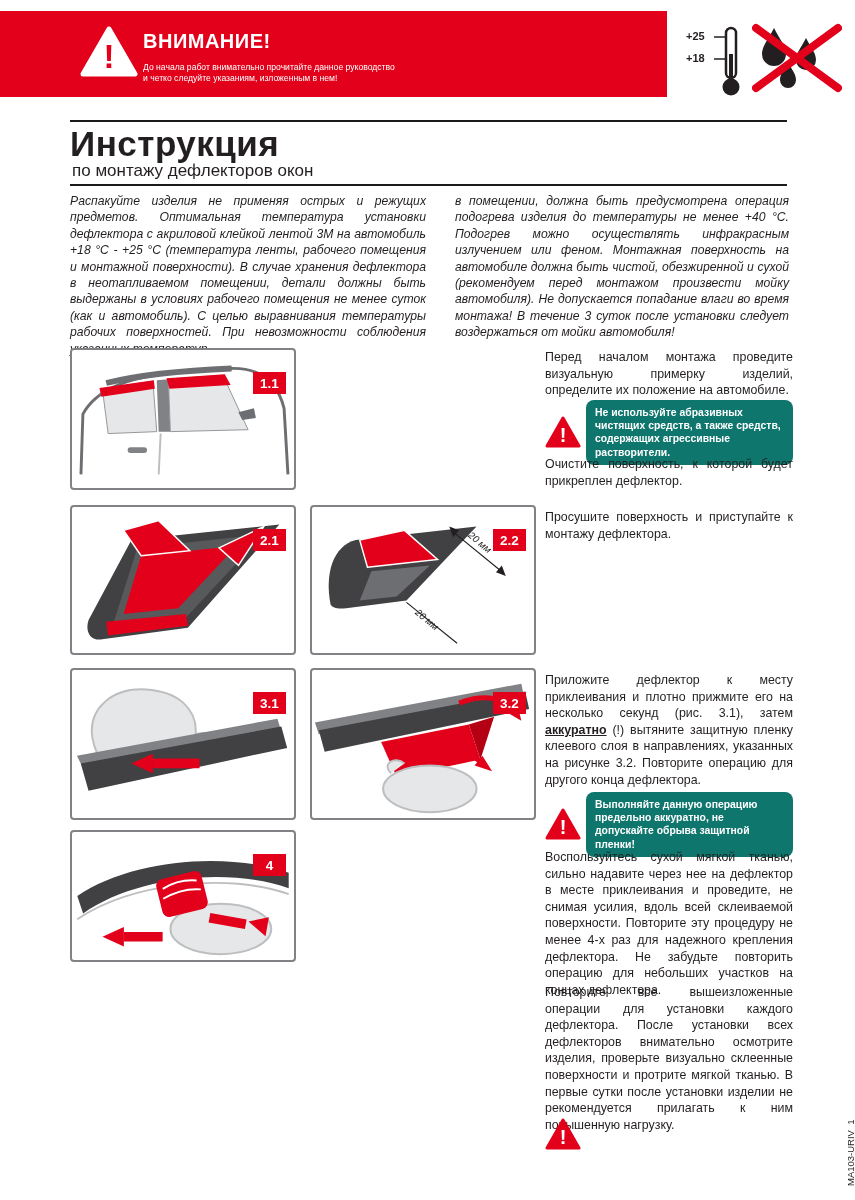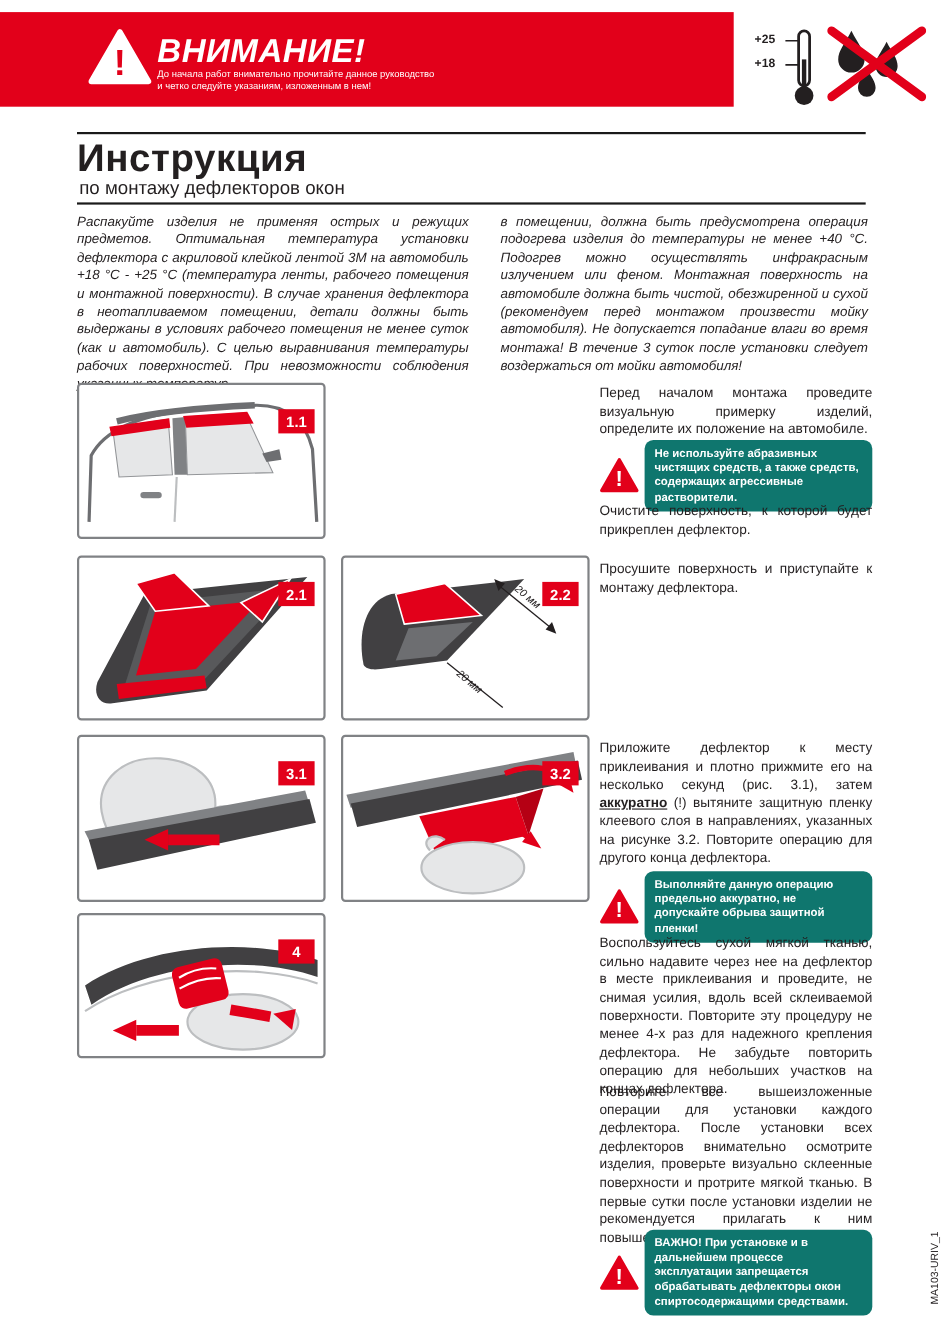--- a/index.html
+++ b/index.html
@@ -3,21 +3,21 @@
 <meta charset="utf-8">
 <style>
   * { margin:0; padding:0; box-sizing:border-box; }
   html,body { background:#ffffff; }
   .page { position:relative; width:855px; height:1200px; background:#fff;
           font-family:"Liberation Sans", sans-serif; color:#231f20; overflow:hidden; }
 
   
   .band { position:absolute; left:0; top:11px; width:667px; height:86px; background:#e2001a; }
   .att-tri { position:absolute; left:80px; top:15px; }
-  .att-title { position:absolute; left:143px; top:19px; font-size:30px; font-weight:bold; color:#fff; letter-spacing:.5px;font-style:italic; }
+  .att-title { position:absolute; left:143px; top:19px; font-size:20px; font-weight:bold; color:#fff; letter-spacing:.5px; }
   .att-sub { position:absolute; left:143px; top:51px; font-size:8.6px; color:#fff; line-height:11px; }
   .warranty { position:absolute; left:452px; top:18px; width:214px; font-size:13.5px; font-weight:bold; color:#fff; line-height:17.5px; }
   .thermo { position:absolute; left:686px; top:24px; width:68px; height:74px; }
   .t-num { position:absolute; left:0; font-size:11px; font-weight:bold; }
   .t-high { top:6px; } .t-low { top:28px; }
   .thermo svg { position:absolute; left:26px; top:0; }
   .drops { position:absolute; left:752px; top:22px; }
 
   
   .rule { position:absolute; left:70px; width:717px; height:2px; background:#1a1a1a; }
@@ -211,19 +211,16 @@
   </div>
 
   <div class="step" style="top:849px">Воспользуйтесь сухой мягкой тканью, сильно надавите через нее на дефлектор в месте приклеивания и проведите, не снимая усилия, вдоль всей склеиваемой поверхности. Повторите эту процедуру не менее 4-х раз для надежного крепления дефлектора. Не забудьте повторить операцию для небольших участков на концах дефлектора.</div>
   <div class="step" style="top:984px">Повторите все вышеизложенные операции для установки каждого дефлектора. После установки всех дефлекторов внимательно осмотрите изделия, проверьте визуально склеенные поверхности и протрите мягкой тканью. В первые сутки после установки изделии не рекомендуется прилагать к ним повышенную нагрузку.</div>
 
   <div class="warn" style="top:1118px">
     <svg width="36" height="33" viewBox="0 0 36 33">
       <path d="M18 2 L34 30 L2 30 Z" fill="#e2001a" stroke="#e2001a" stroke-width="3" stroke-linejoin="round"></path>
       <text x="18" y="26" text-anchor="middle" font-size="20" font-weight="bold" fill="#fff" font-family="Liberation Sans, sans-serif">!</text>
     </svg>
-    <div class="warnbox">
-      <span class="b">ВАЖНО!</span><span> При установке и в дальнейшем процессе эксплуатации запрещается обрабатывать дефлекторы окон спиртосодержащими средствами.</span>
-    </div>
   </div>
 
   <div class="code">MA103-URIV_1</div>
 </div>
 
 </body></html>

